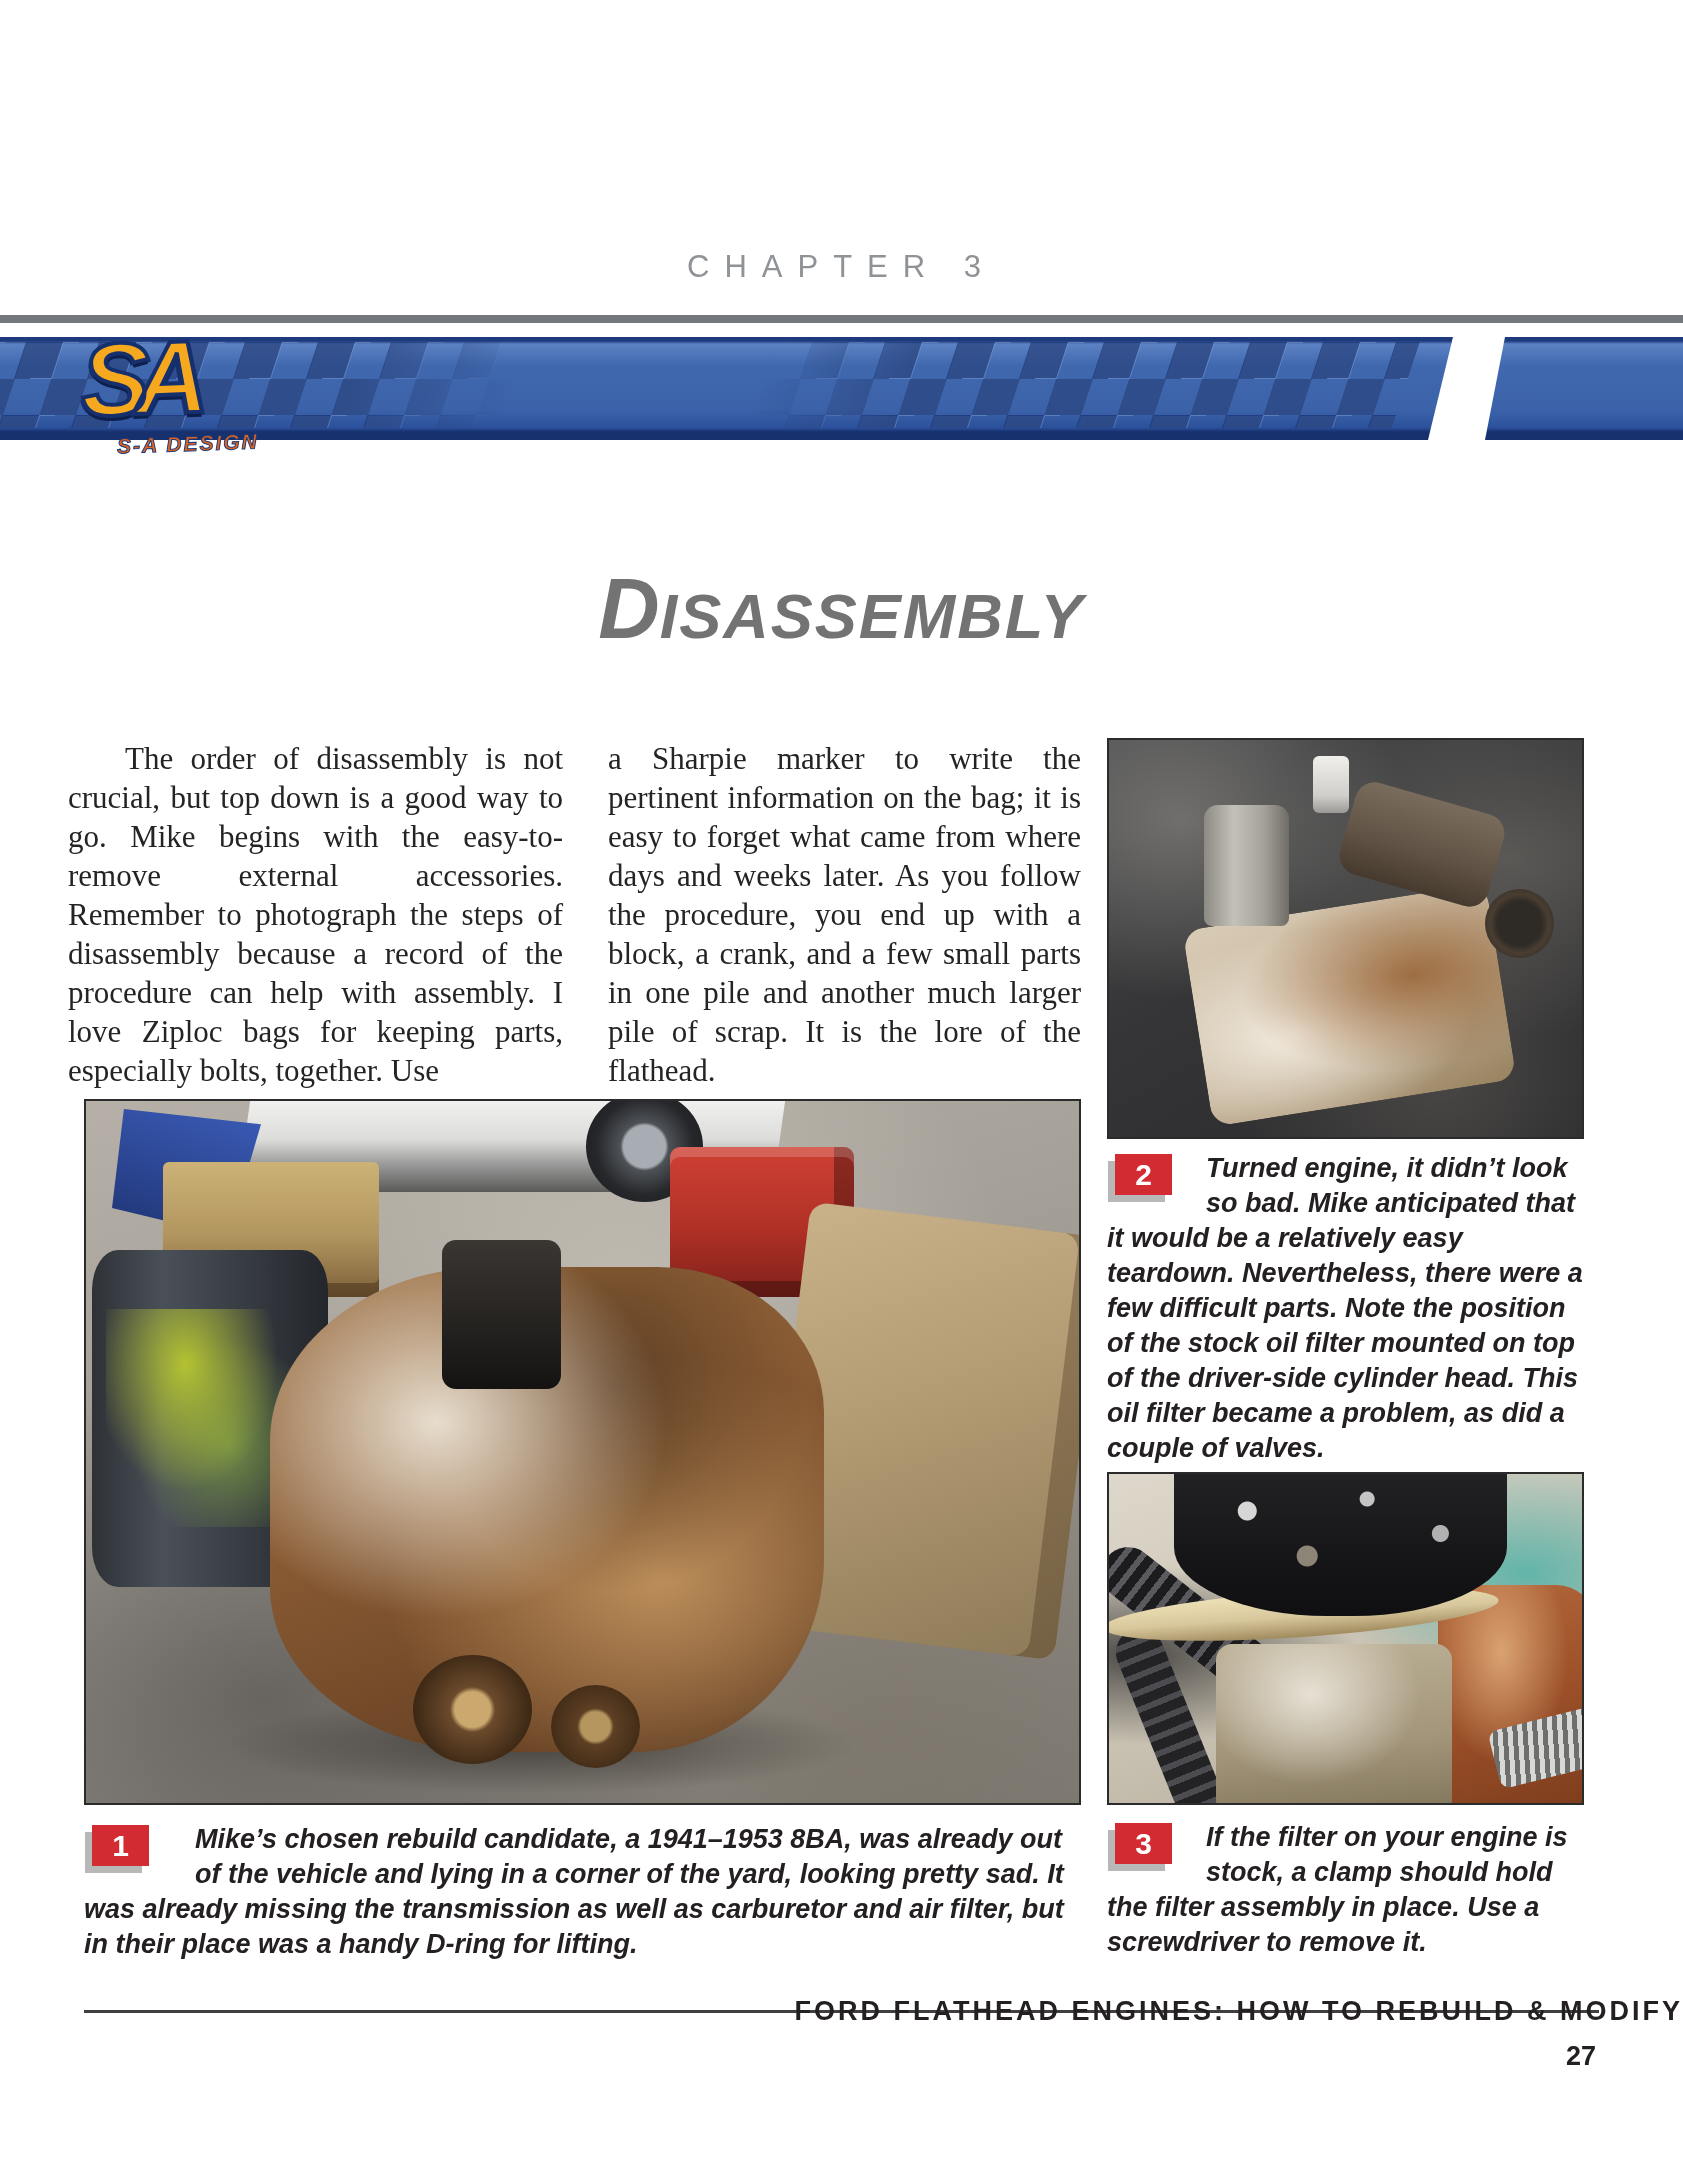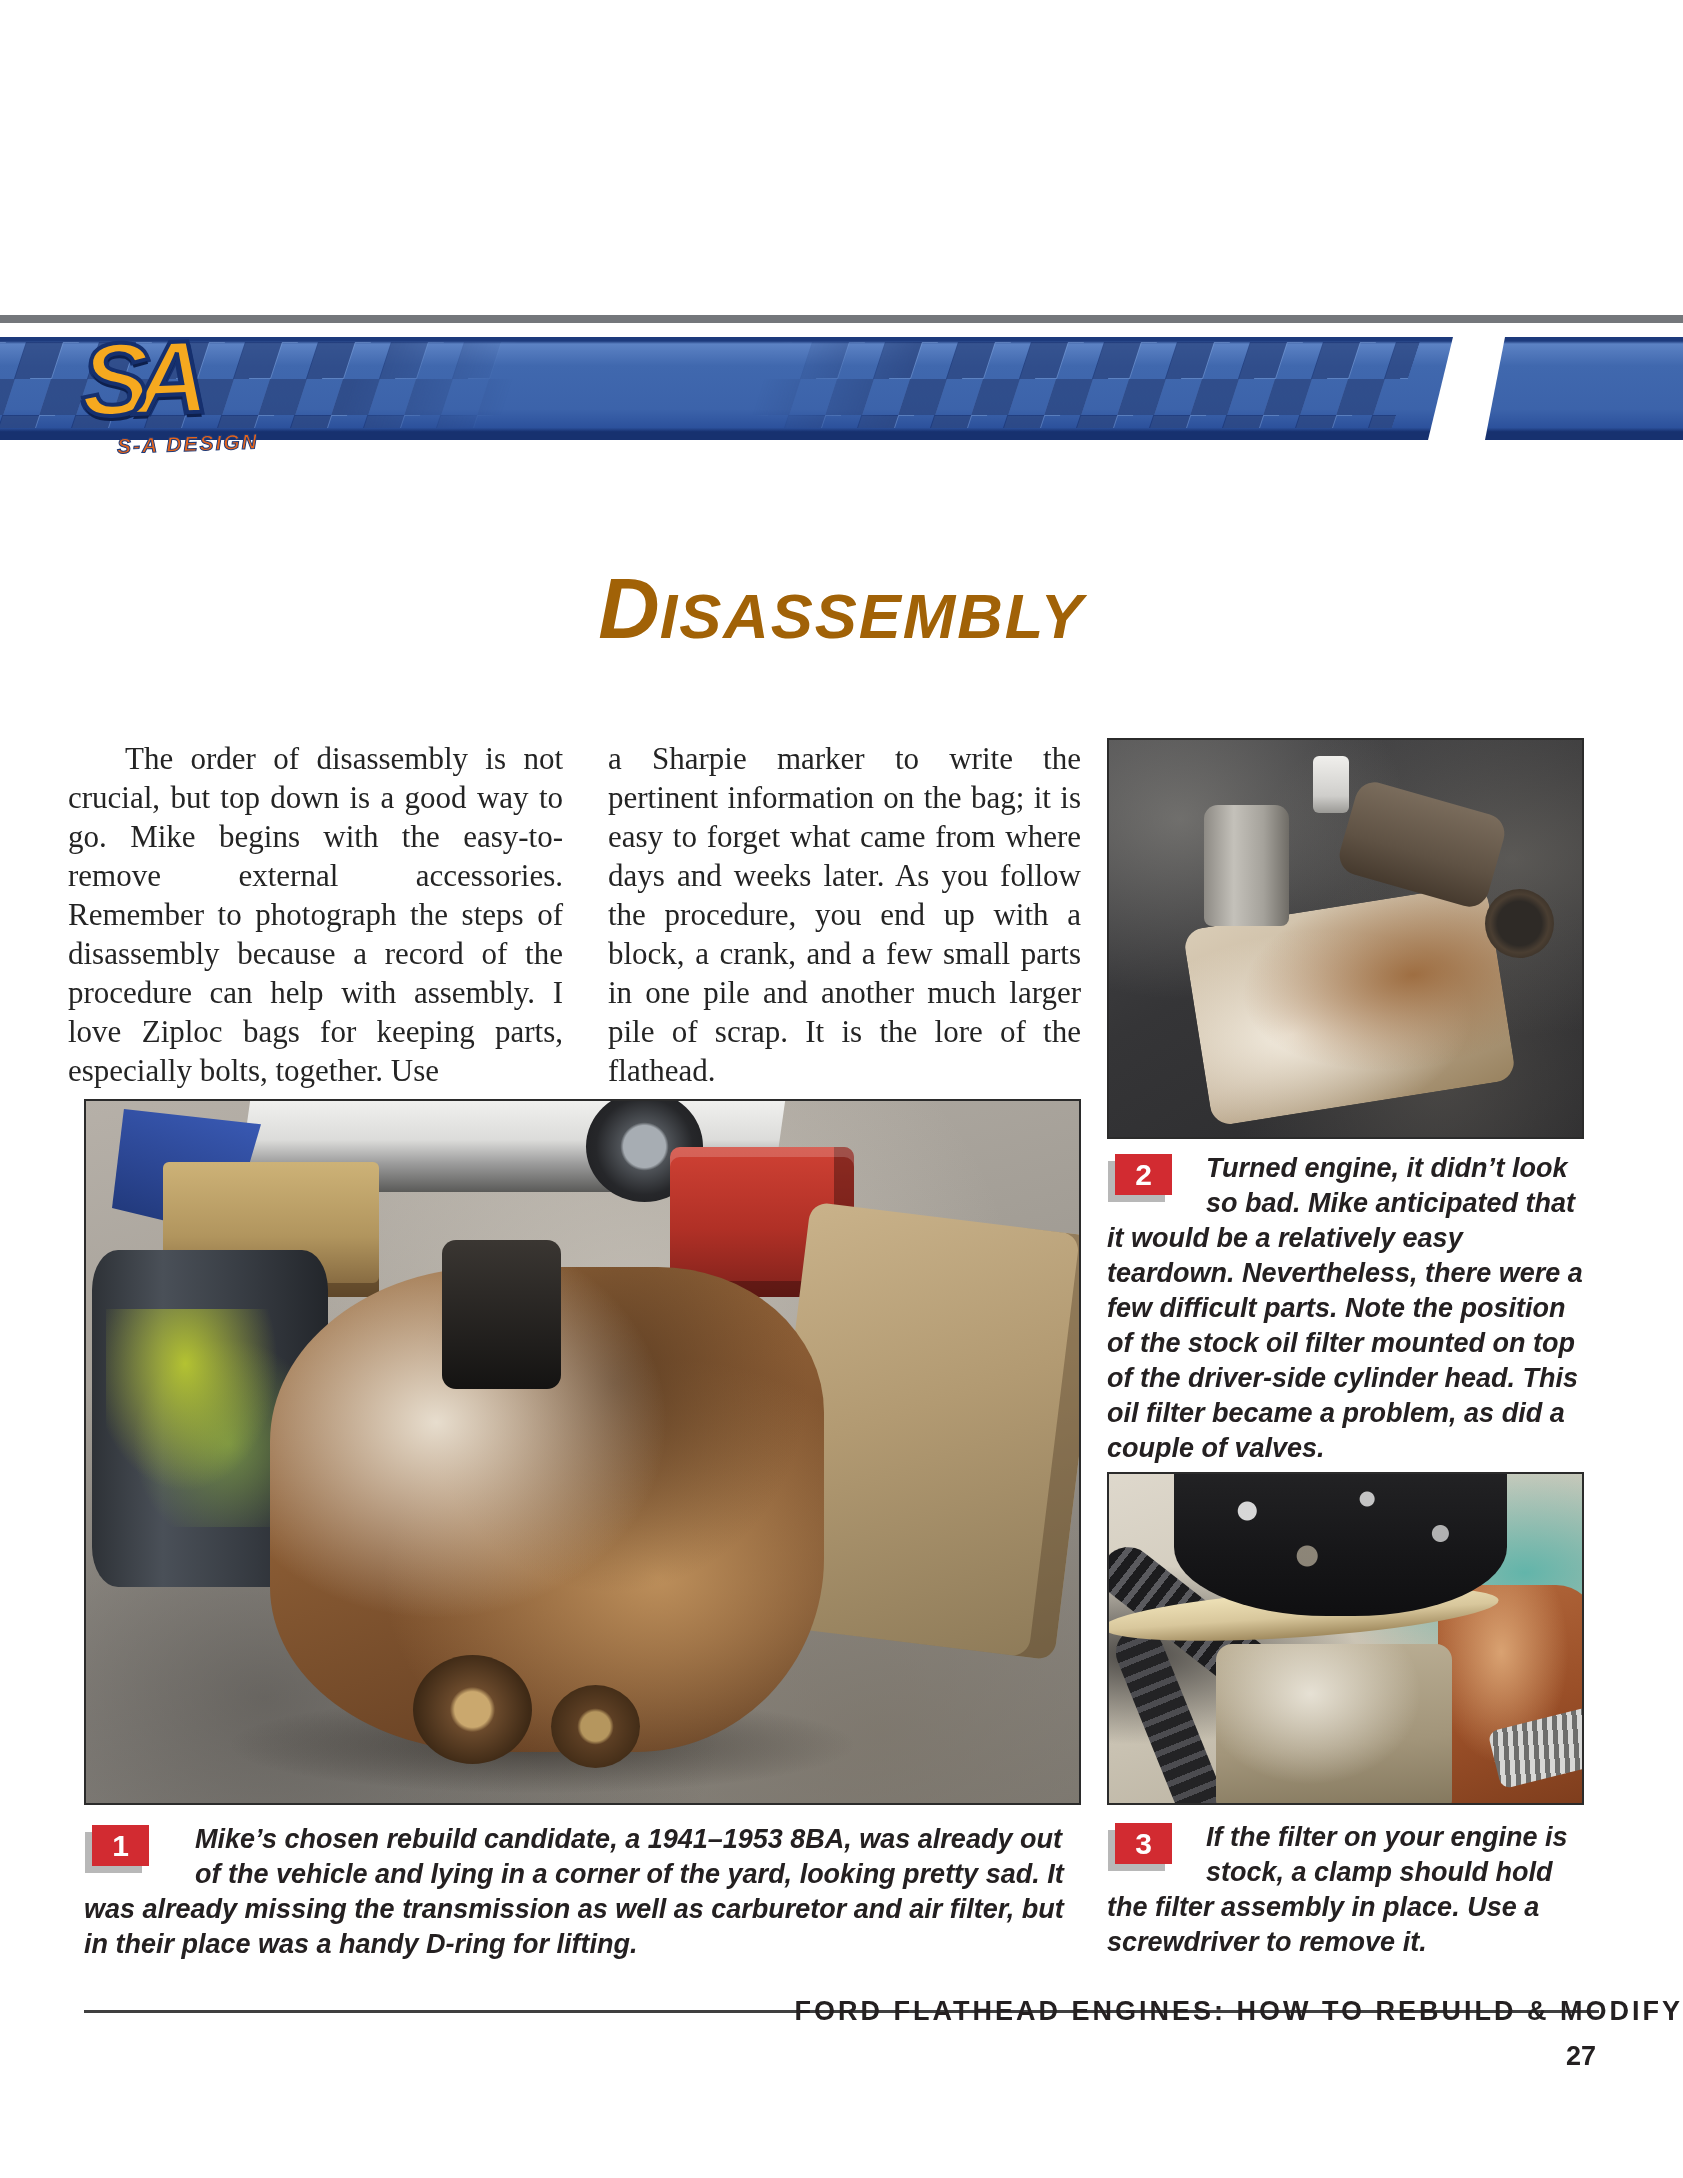--- a/index.html
+++ b/index.html
@@ -37,21 +37,21 @@
   .logo-sa{font-style:italic;font-weight:900;font-size:103px;line-height:1;
     letter-spacing:-16px;color:#f6a91f;transform:rotate(-2deg);width:fit-content;
     -webkit-text-stroke:4px #16306e;
     text-shadow:0 5px 0 #0d1f4c,3px 3px 0 #16306e,-3px 3px 0 #16306e;}
   .logo-design{font-style:italic;font-weight:800;font-size:21px;letter-spacing:2px;
     color:#e4641c;-webkit-text-stroke:1px #1c3a7a;margin:2px 0 0 36px;
     transform:rotate(-2deg);width:fit-content;}
 
   
   .title{position:absolute;top:566px;left:0;width:100%;text-align:center;
-    font-style:italic;font-weight:700;color:#a16207;line-height:1;}
+    font-style:italic;font-weight:700;color:#737373;line-height:1;}
   .t-first{font-size:85px;}
   .t-rest{font-size:63px;letter-spacing:2px;}
 
   
   .col{position:absolute;top:739px;font-family:"Liberation Serif","DejaVu Serif",serif;
     font-size:31px;line-height:39px;text-align:justify;color:#242424;}
   .col1{left:68px;width:495px;text-indent:57px;}
   .col2{left:608px;width:473px;}
 
   
@@ -170,20 +170,21 @@
   .footer-title{position:absolute;left:0;top:1996px;width:1683px;text-align:right;
     font-weight:700;font-size:27px;letter-spacing:3px;color:#242021;}
   .pageno{position:absolute;left:1537px;top:2041px;width:59px;text-align:right;
     font-weight:700;font-size:27px;color:#242021;}
 </style>
 </head>
 <body>
 
 <div class="page">
 
+  <div class="chapter">CHAPTER 3</div>
 
   <div class="toprule"></div>
 
   <div class="banner">
     <div class="banner-left">
       <div class="chk chkA"></div>
       <div class="chk chkB"></div>
     </div>
     <div class="banner-right"></div>
   </div>

